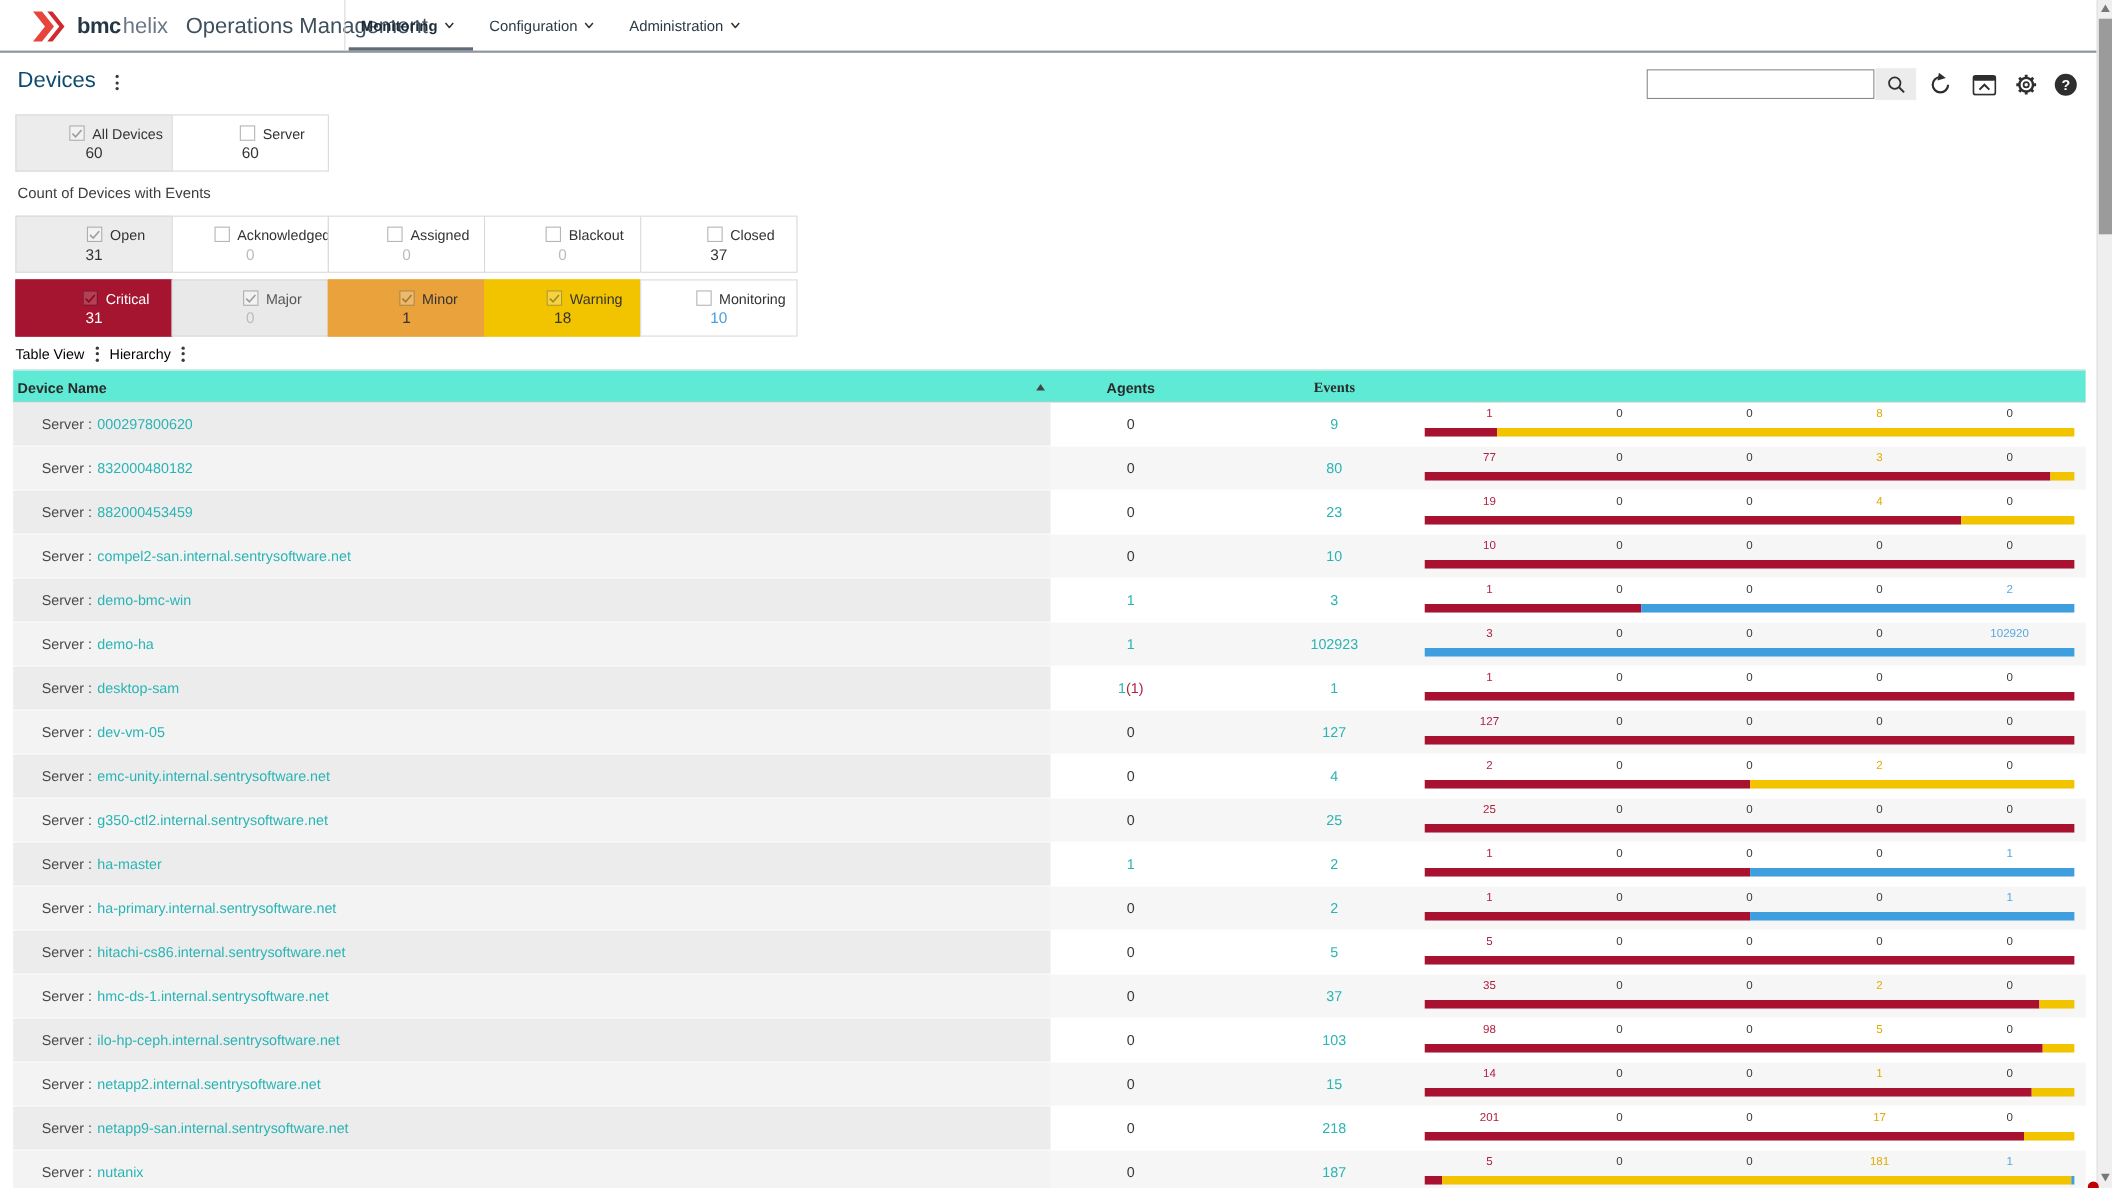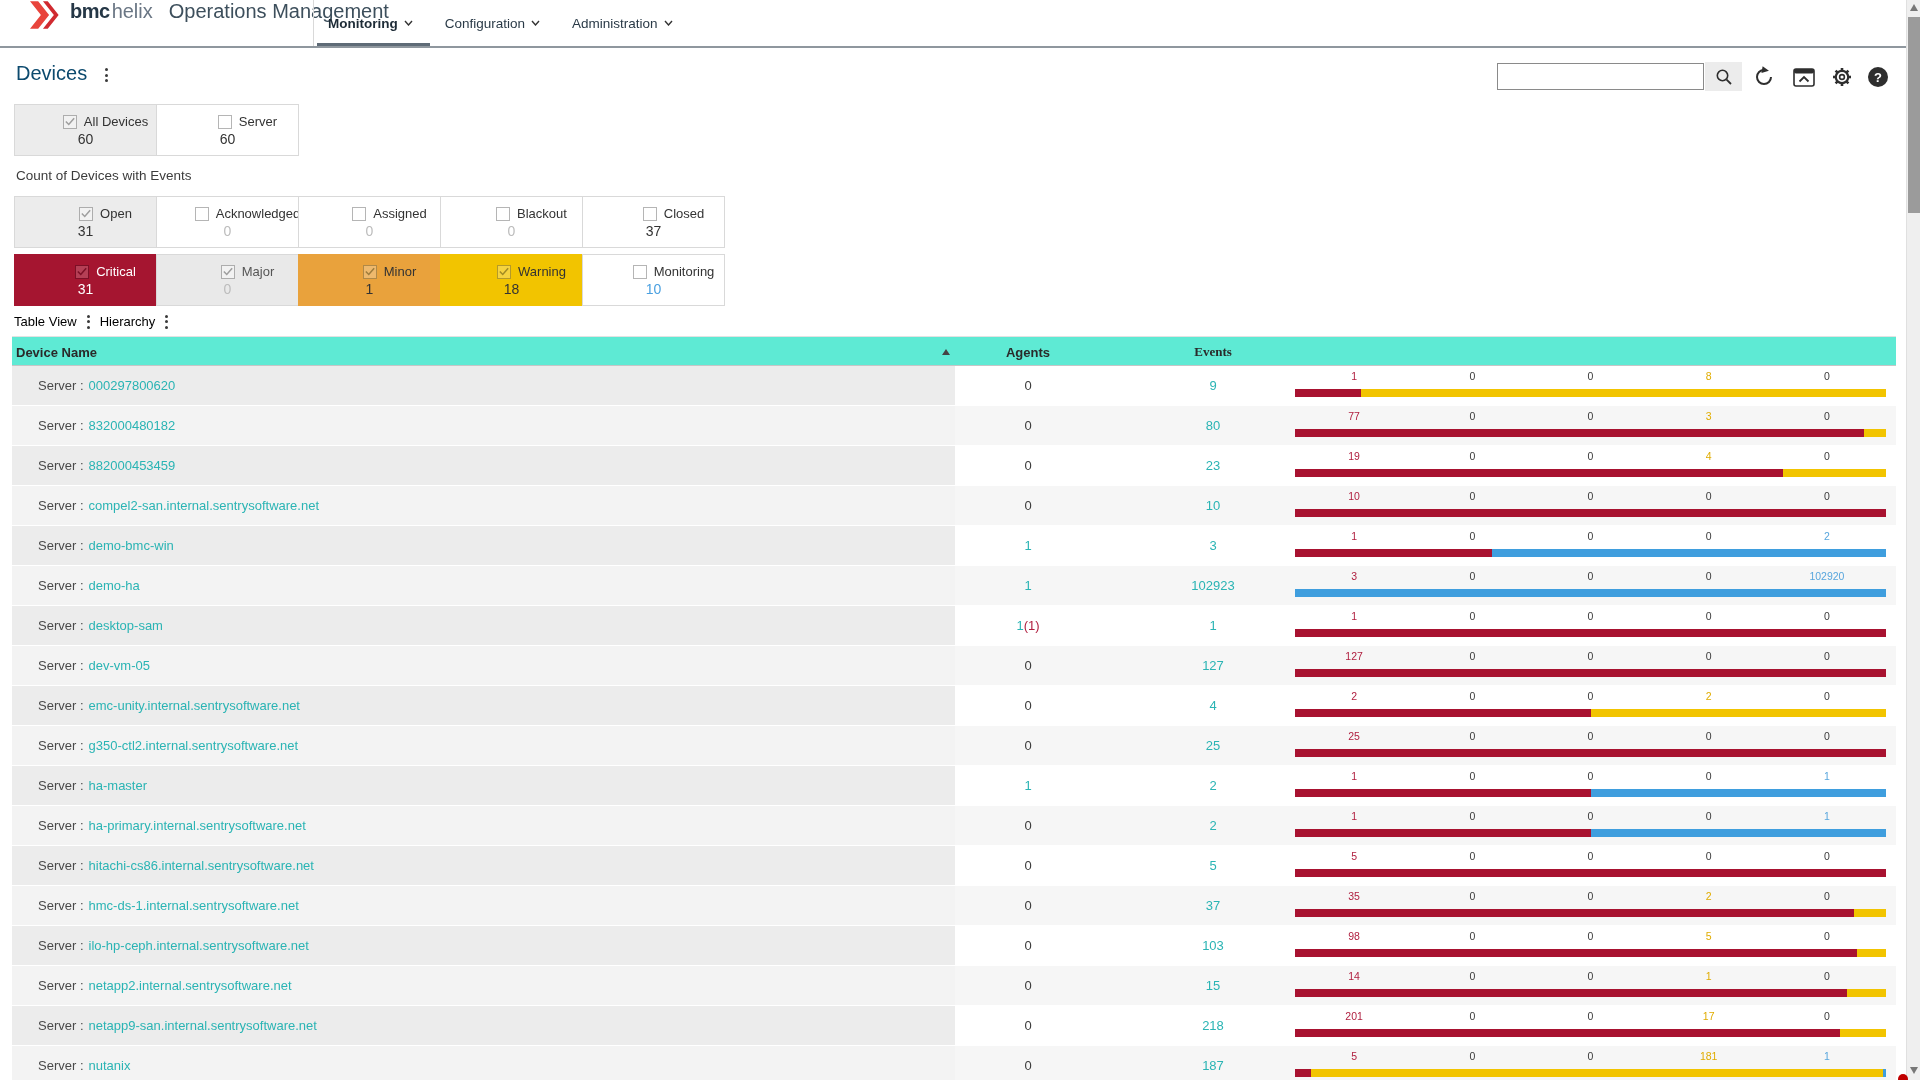--- a/index.html
+++ b/index.html
@@ -3,21 +3,21 @@
 <meta charset="utf-8">
 <style>
   * { margin:0; padding:0; box-sizing:border-box; }
   html,body { width:1920px; height:1080px; overflow:hidden; background:#fff;
     font-family:"Liberation Sans", sans-serif; }
   .page { position:relative; width:1920px; height:1080px; background:#fff; overflow:hidden; }
 
   
   .app-header { position:absolute; left:0; top:0; width:1920px; height:48px; background:#fff;
     border-bottom:2px solid #8f979e; }
-  .brand { position:absolute; left:28px; top:0; height:48px; display:flex; align-items:flex-start; }
+  .brand { position:absolute; left:28px; top:0; height:48px; display:flex; align-items:center; }
   .brand svg { margin-right:8px; }
   .brand-bold { font-size:20px; font-weight:bold; color:#253746; letter-spacing:-0.5px; }
   .brand-light { font-size:20px; color:#6a7684; margin-left:2px; }
   .product-title { font-size:20px; color:#3d4f5c; margin-left:16px; font-weight:400; }
   .nav-divider { position:absolute; left:313px; top:0; width:1px; height:46px; background:#d9d9d9; }
   .main-nav { position:absolute; left:328px; top:0; height:46px; display:flex; align-items:center; gap:32px; }
   .nav-item { position:relative; height:46px; display:flex; align-items:center; gap:6px;
     font-size:13.5px; color:#2a3a47; cursor:pointer; }
   .nav-item.active { font-weight:bold; color:#1d2b36; }
   .nav-item.active::after { content:""; position:absolute; left:-11px; right:-17px; bottom:0;
@@ -43,21 +43,21 @@
   .ic-help { left:1866px; }
 
   
   .fgroup { position:absolute; display:flex; }
   .fgroup-devtype { left:14px; top:104px; }
   .fgroup-status { left:14px; top:196px; }
   .fgroup-severity { left:14px; top:254px; }
   .fbox { width:143px; height:52px; border:1px solid #d9d9d9; margin-left:-1px; background:#fff;
     display:flex; flex-direction:column; align-items:center; justify-content:center; gap:3px; cursor:pointer; }
   .fbox:first-child { margin-left:0; }
-  .fbox-top { display:flex; align-items:center; gap:7px;padding-left:40px; }
+  .fbox-top { display:flex; align-items:flex-start; gap:7px;padding-left:40px; }
   .fbox-label { font-size:13px; color:#333; }
   .fbox-count { font-size:14px; color:#333; line-height:14px; }
   .fbox.selected { background:#ececec; }
   .fbox.v-critical { background:#a51530; border-color:#a51530; }
   .fbox.v-critical .fbox-label, .fbox.v-critical .fbox-count { color:#fff; }
   .fbox.v-major { background:#e9e9e9; }
   .fbox.v-major .fbox-label { color:#555; }
   .fbox.v-minor { background:#e9a23c; border-color:#e9a23c; }
   .fbox.v-warning { background:#f2c400; border-color:#f2c400; }
   .count-muted { color:#bcbcbc !important; }

